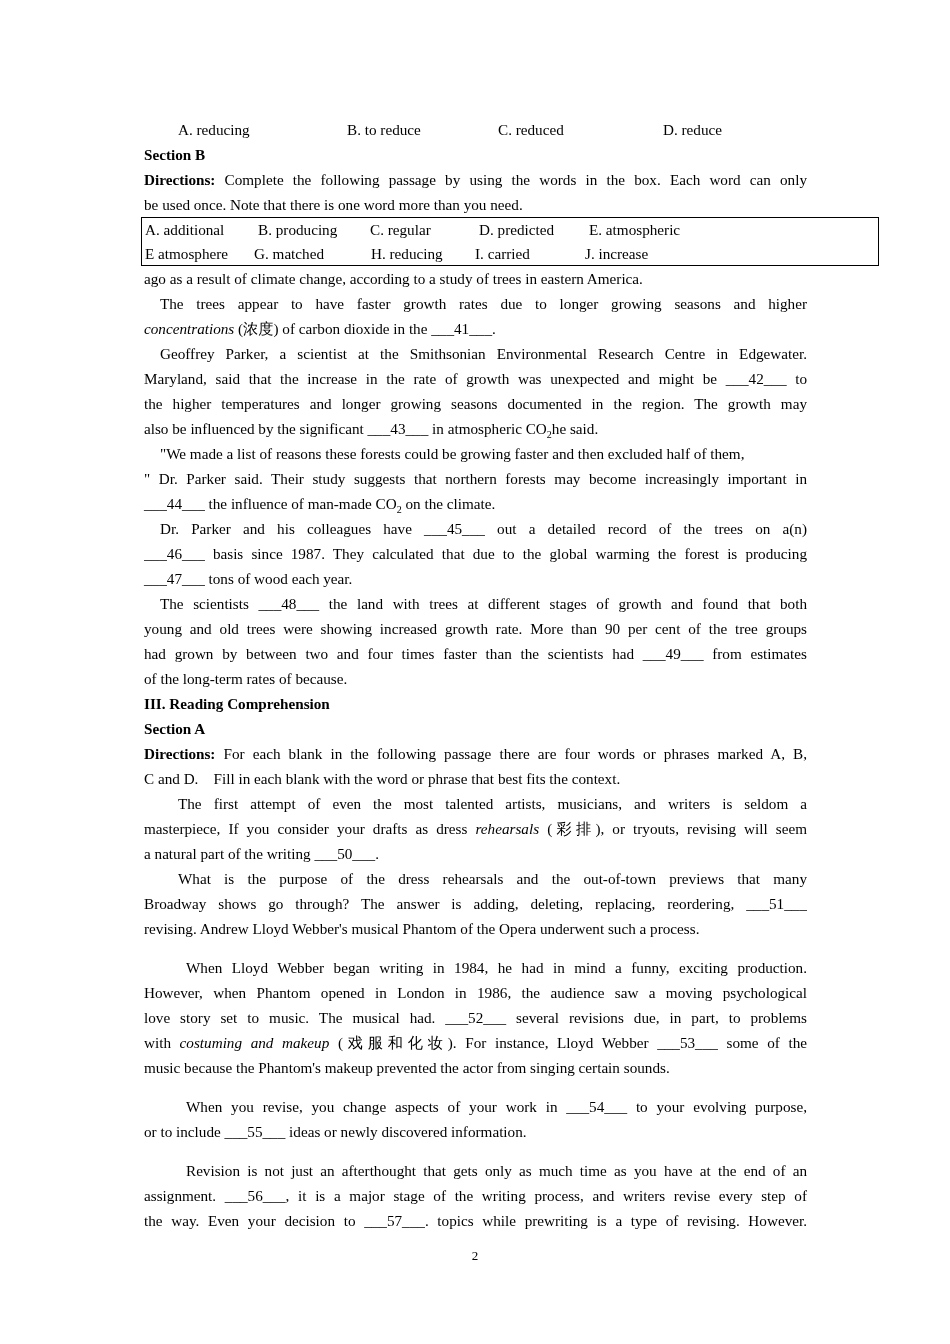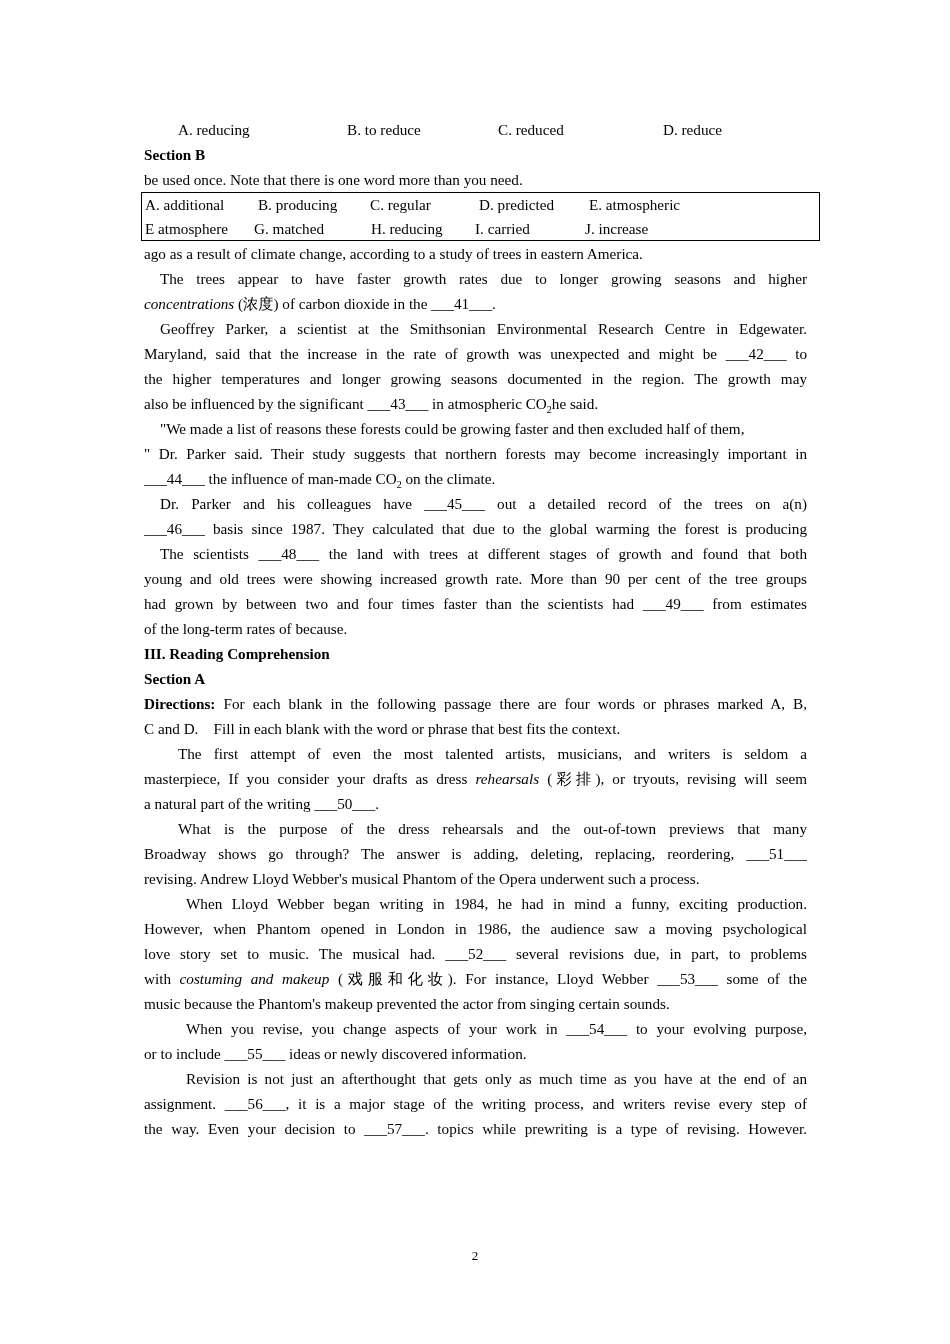--- a/index.html
+++ b/index.html
@@ -5,43 +5,44 @@
   html, body { margin: 0; padding: 0; background: #ffffff; }
   body { width: 950px; height: 1344px; position: relative; overflow: hidden;
          font-family: "Liberation Serif", serif; color: #000; font-size: 15.2px; }
   .page { position: absolute; left: 144px; top: 117px; width: 663px; }
   .line { height: 25px; line-height: 25px; white-space: nowrap; }
   .just { text-align: justify; text-align-last: justify; white-space: normal; overflow: hidden; }
   .bold { font-weight: bold; }
   .ital { font-style: italic; }
   .opt-row { position: relative; height: 25px; line-height: 25px; text-align: center; }
   .opt-row span { position: absolute; top: 0; }
-  .wordbox { position: relative; left: -3px; width: 679px; height: 49px; border: 1.3px solid #000;
+  .wordbox { position: relative; left: -3px; width: 738px; height: 49px; border: 1.3px solid #000;
              box-sizing: border-box; }
   .wordbox .row { position: relative; height: 24px; line-height: 24px; }
   .wordbox .row span { position: absolute; top: 0; }
   .ind1 { text-indent: 16px; }
   .ind2 { text-indent: 34px; }
-  .ind3 { text-indent: 42px; }
+  .ind3 { text-indent: 42px; margin-top: 14px; }
   sub { font-size: 10px; vertical-align: -4px; line-height: 0; }
   .pagenum { position: absolute; left: 0; width: 950px; top: 1248px; text-align: center; font-size: 13px; }
 </style>
 </head>
 <body>
 
 <div class="page">
 
   <div class="opt-row">
     <span style="left:34px">A. reducing</span>
     <span style="left:203px">B. to reduce</span>
     <span style="left:354px">C. reduced</span>
     <span style="left:519px">D. reduce</span>
   </div>
 
   <div class="line bold">Section B</div>
+  <div class="line just"><span class="bold">Directions:</span><span> Complete the following passage by using the words in the box. Each word can only</span></div>
   <div class="line">be used once. Note that there is one word more than you need.</div>
 
   <div class="wordbox">
     <div class="row">
       <span style="left:3px">A. additional</span>
       <span style="left:116px">B. producing</span>
       <span style="left:228px">C. regular</span>
       <span style="left:337px">D. predicted</span>
       <span style="left:447px">E. atmospheric</span>
     </div>
@@ -60,20 +61,21 @@
     <div class="line"><span class="ital">concentrations</span><span> (浓度) of carbon dioxide in the ___41___.</span></div>
     <div class="line just ind1">Geoffrey Parker, a scientist at the Smithsonian Environmental Research Centre in Edgewater.</div>
     <div class="line just">Maryland, said that the increase in the rate of growth was unexpected and might be ___42___ to</div>
     <div class="line just">the higher temperatures and longer growing seasons documented in the region. The growth may</div>
     <div class="line"><span>also be influenced by the significant ___43___ in atmospheric CO</span><sub>2</sub><span>he said.</span></div>
     <div class="line ind1">"We made a list of reasons these forests could be growing faster and then excluded half of them,</div>
     <div class="line just">" Dr. Parker said. Their study suggests that northern forests may become increasingly important in</div>
     <div class="line"><span>___44___ the influence of man-made CO</span><sub>2</sub><span> on the climate.</span></div>
     <div class="line just ind1">Dr. Parker and his colleagues have ___45___ out a detailed record of the trees on a(n)</div>
     <div class="line just">___46___ basis since 1987. They calculated that due to the global warming the forest is producing</div>
+    <div class="line">___47___ tons of wood each year.</div>
     <div class="line just ind1">The scientists ___48___ the land with trees at different stages of growth and found that both</div>
     <div class="line just">young and old trees were showing increased growth rate. More than 90 per cent of the tree groups</div>
     <div class="line just">had grown by between two and four times faster than the scientists had ___49___ from estimates</div>
     <div class="line">of the long-term rates of because.</div>
   </div>
 
   <div class="line bold">III. Reading Comprehension</div>
   <div class="line bold">Section A</div>
   <div class="line just"><span class="bold">Directions:</span><span> For each blank in the following passage there are four words or phrases marked A, B,</span></div>
   <div class="line" style="white-space:pre">C and D.    Fill in each blank with the word or phrase that best fits the context.</div>

